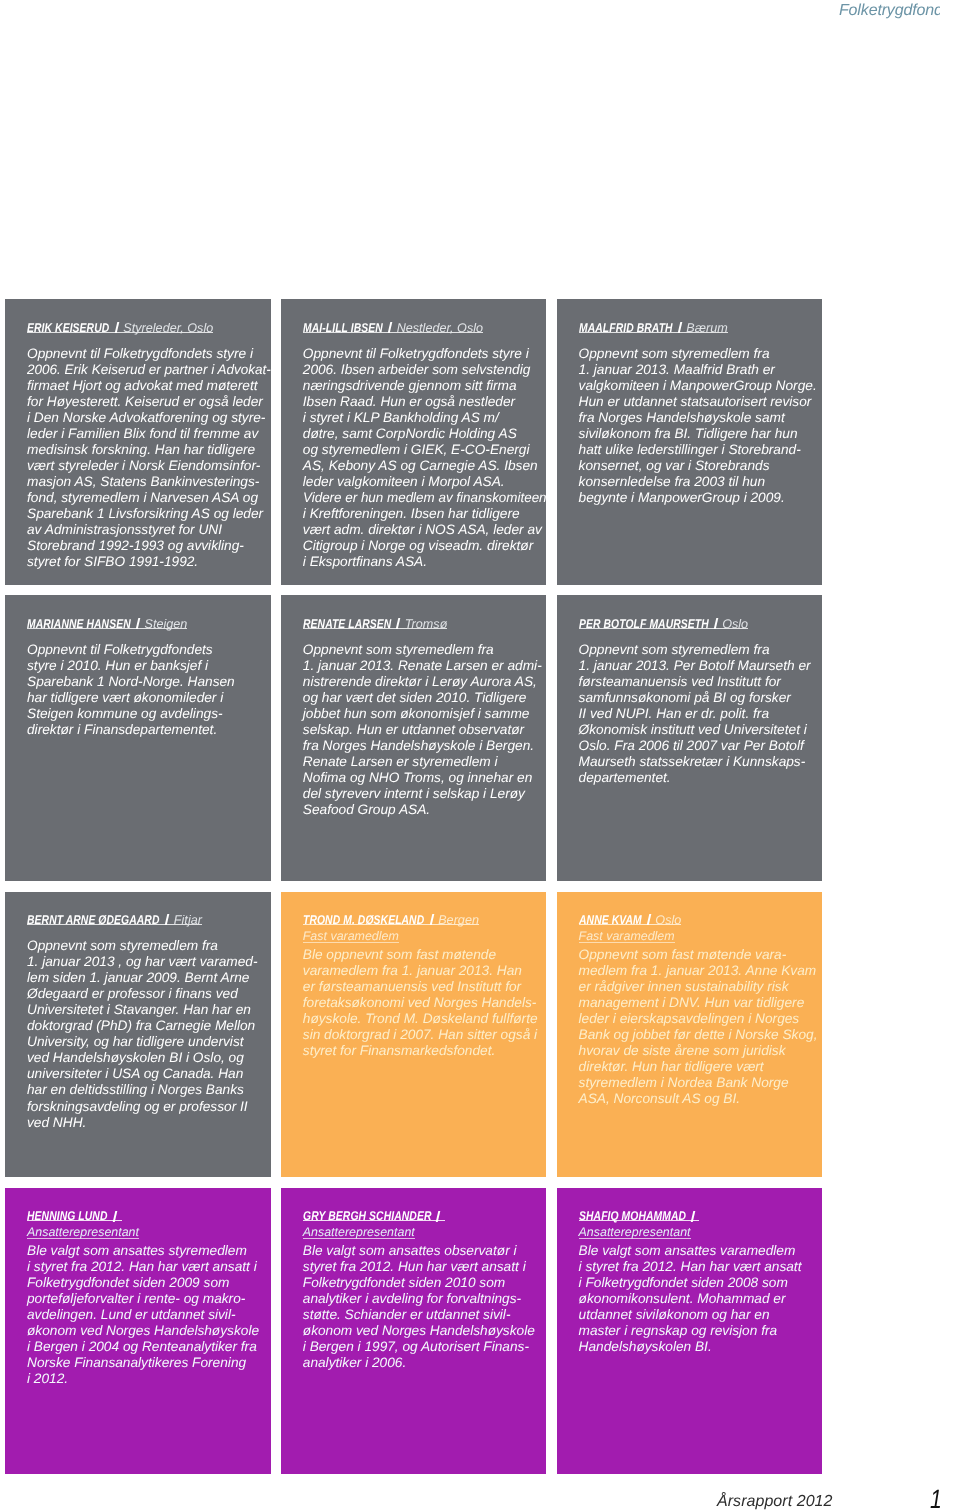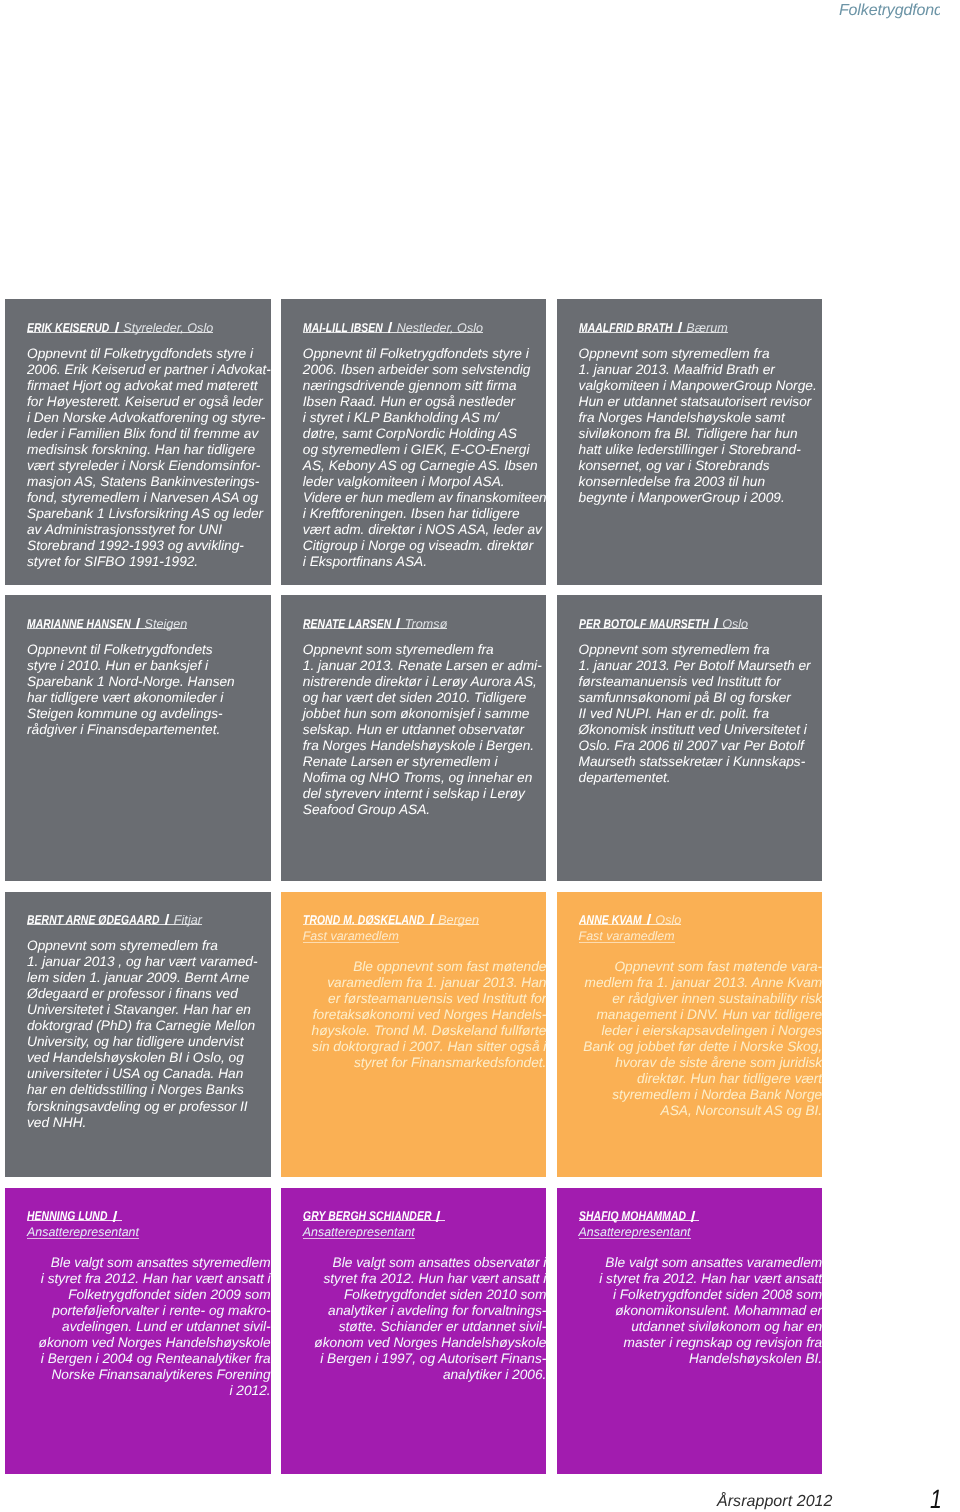--- a/index.html
+++ b/index.html
@@ -48,21 +48,21 @@
   .card.blue   .hd .loc, .card.blue   .hd2 { color:#e2eef5; }
   .card.orange .body { color:#fdeeca; }
   .card.blue   .body { color:#f4fafd; }
   .card.orange .hd { border-bottom-color:rgba(255,245,225,0.85); }
   .card.orange .hd2 { border-bottom-color:rgba(255,245,225,0.65); }
   .card.blue .hd { border-bottom-color:rgba(255,255,255,0.85); }
   .card.blue .hd2 { border-bottom-color:rgba(255,255,255,0.7); }
 
   .body { margin-top:13px; font-size:13.7px; line-height:16.05px; color:#ffffff; }
   .body .l { display:block; white-space:nowrap; }
-  .card.has2 .body { margin-top:16px;text-align:right; }
+  .card.has2 .body { margin-top:4px; }
 
   .footer-left {
     position:absolute; left:717px; top:1492.5px;
     font-size:16px; color:#2e2e2e; letter-spacing:0.05px; white-space:nowrap;
   }
   .footer-page {
     position:absolute; left:929.5px; top:1483.5px;
     font-size:26.5px; color:#111111; letter-spacing:-0.3px; white-space:nowrap;
     display:inline-block; transform:scaleX(0.80); transform-origin:left top;
   }
@@ -130,21 +130,21 @@
   </div>
   <div class="row">
     <div class="card gray">
       <div class="hd-wrap"><span class="hd"><span class="nm" style="width: 103.505px;">MARIANNE HANSEN</span><span class="slash">/</span><span class="loc">Steigen</span></span></div>
       <div class="body">
           <span class="l">Oppnevnt til Folketrygdfondets</span>
           <span class="l">styre i 2010. Hun er banksjef i</span>
           <span class="l">Sparebank 1 Nord-Norge. Hansen</span>
           <span class="l">har tidligere vært økonomileder i</span>
           <span class="l">Steigen kommune og avdelings-</span>
-          <span class="l">rådgiver i Finansdepartementet.</span>
+          <span class="l">direktør i Finansdepartementet.</span>
       </div>
     </div>
     <div class="card gray">
       <div class="hd-wrap"><span class="hd"><span class="nm" style="width: 88.02px;">RENATE LARSEN</span><span class="slash">/</span><span class="loc">Tromsø</span></span></div>
       <div class="body">
           <span class="l">Oppnevnt som styremedlem fra</span>
           <span class="l">1. januar 2013. Renate Larsen er admi-</span>
           <span class="l">nistrerende direktør i Lerøy Aurora AS,</span>
           <span class="l">og har vært det siden 2010. Tidligere</span>
           <span class="l">jobbet hun som økonomisjef i samme</span>

